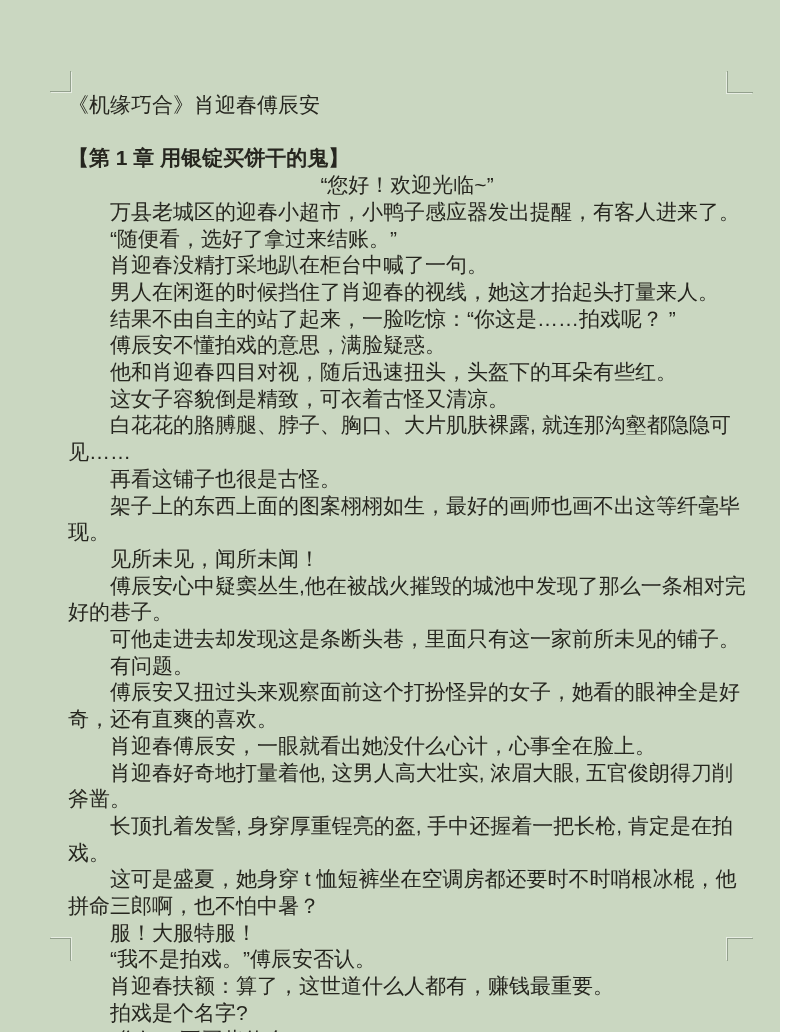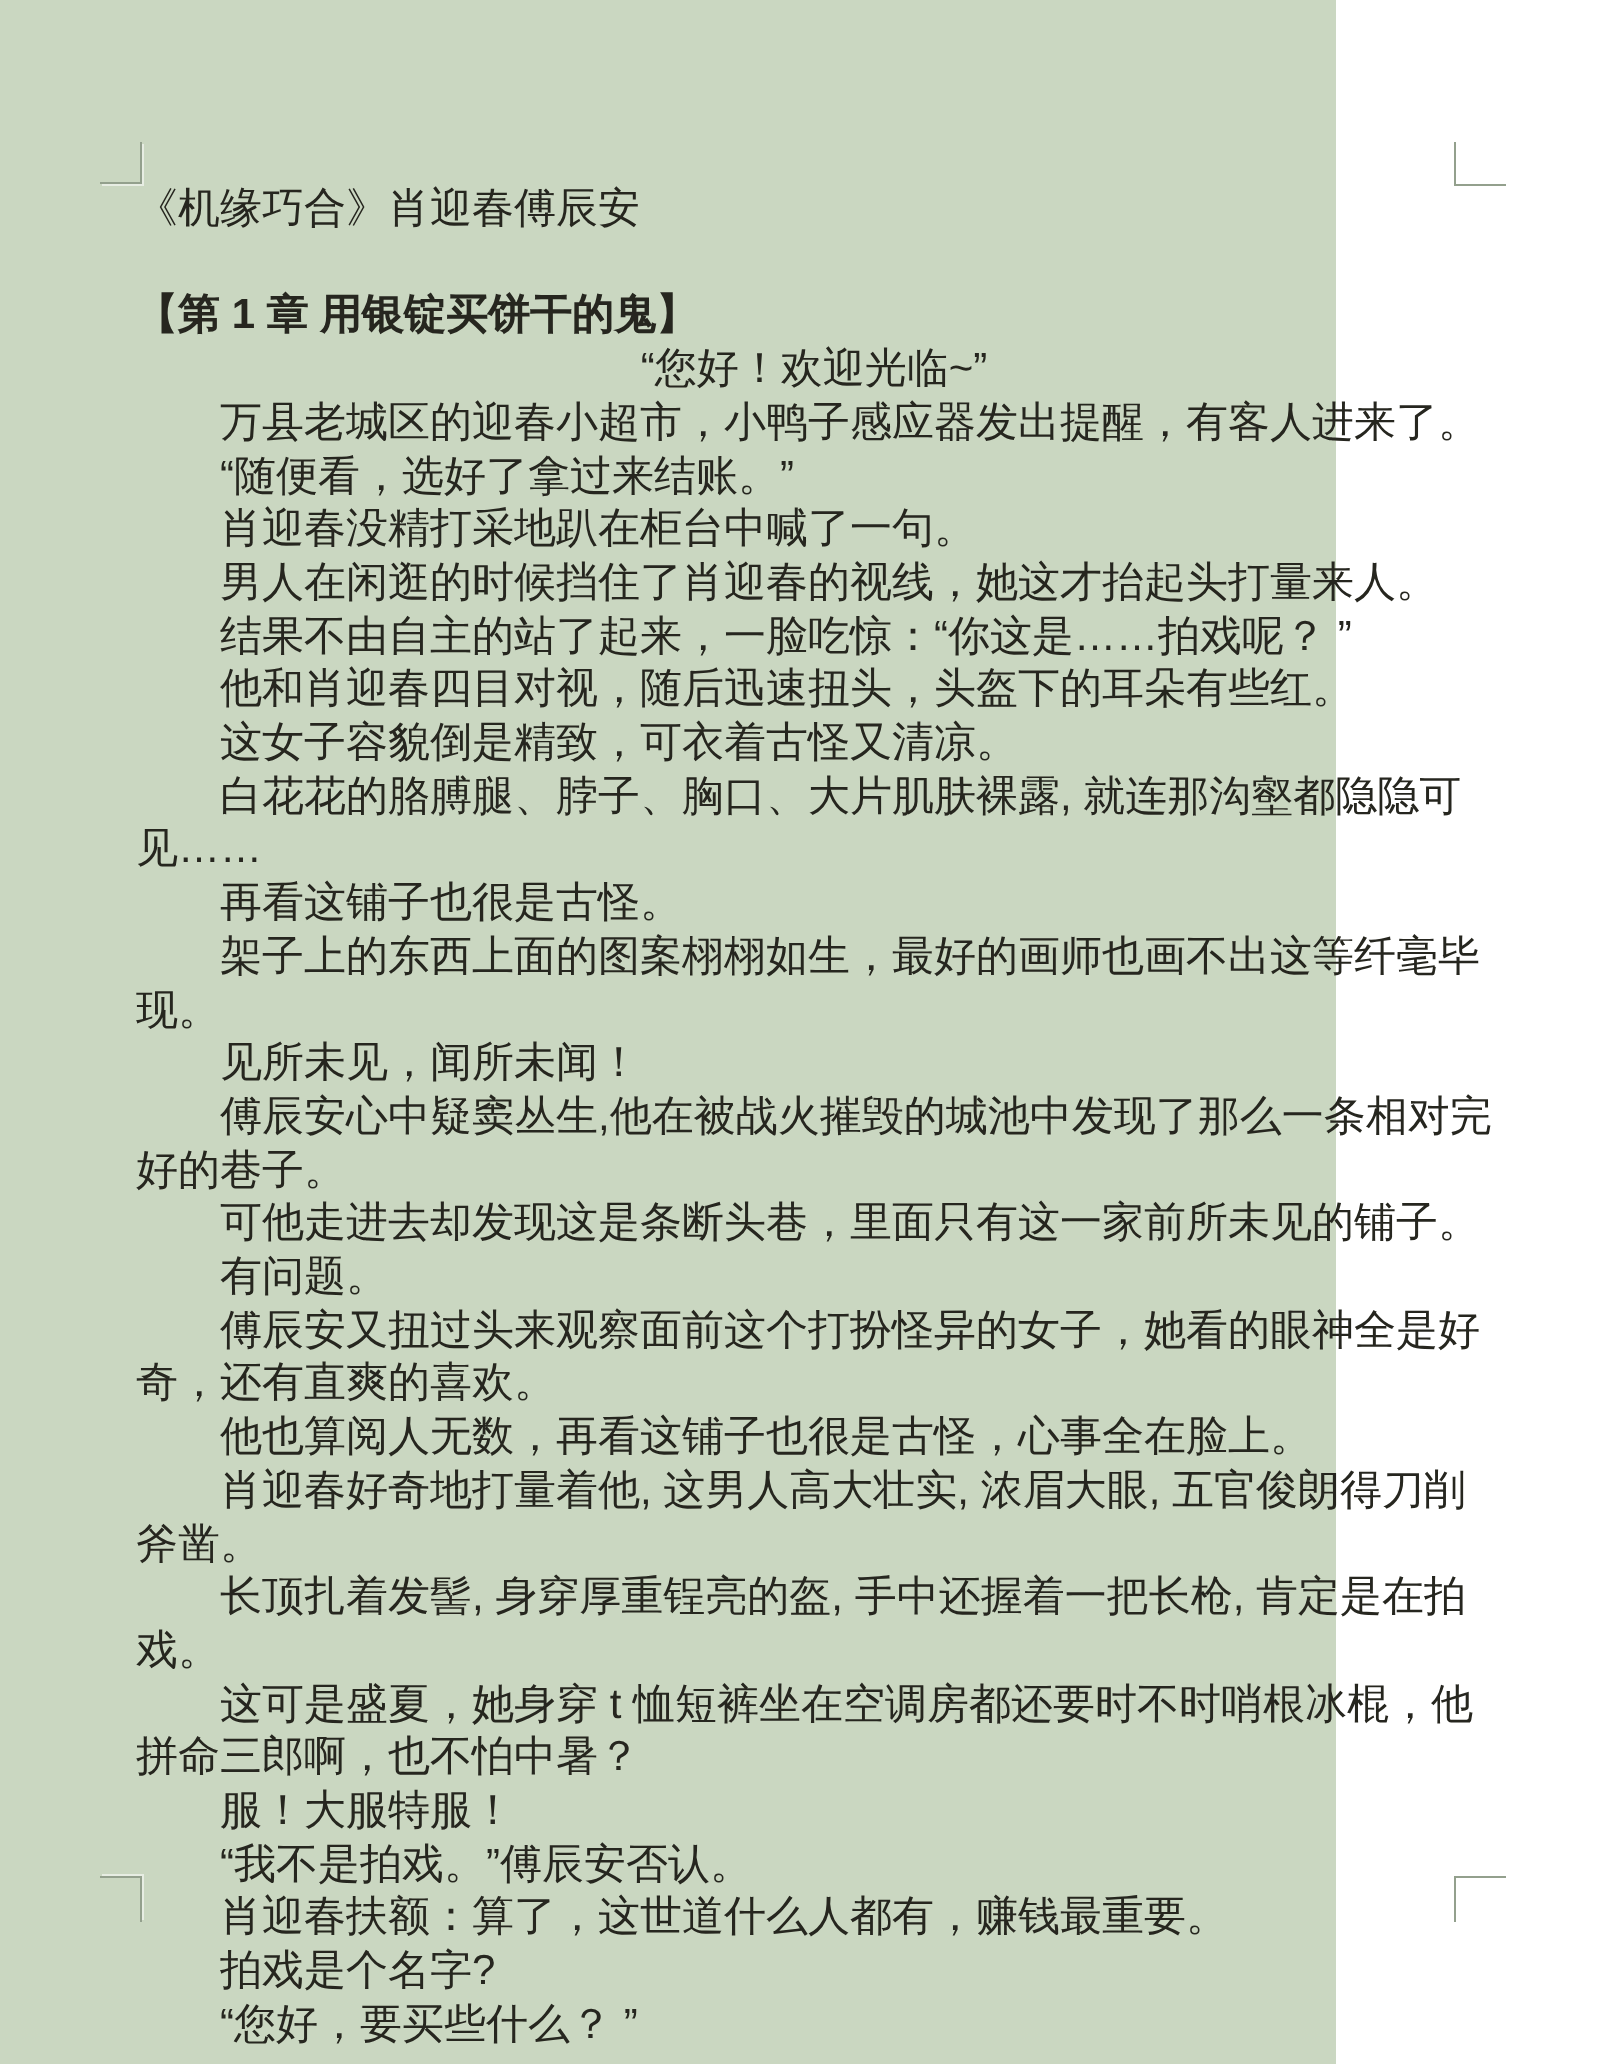--- a/index.html
+++ b/index.html
@@ -1,21 +1,21 @@
 <!DOCTYPE html>
 <html><head>
 <meta charset="utf-8">
 <style>
   html,body{margin:0;padding:0;}
   body{
     width:800px;height:1032px;overflow:hidden;
     font-family:"Liberation Sans",sans-serif;
   }
   .page{
-    position:relative;width:668px;height:1032px;
+    position:relative;width:780px;height:1032px;
     background:#cad7c1;
   }
   
   .crop{position:absolute;}
   .crop.tl{left:50px;top:71px;width:20px;height:20px;
     border-right:1px solid #93a08d;border-bottom:1px solid #93a08d;
     box-shadow:1px 1px 0 rgba(255,255,255,.55);}
   .crop.tr{left:727px;top:71px;width:25px;height:21px;
     border-left:1px solid #93a08d;border-bottom:1px solid #93a08d;
     box-shadow:-1px 1px 0 rgba(255,255,255,.55);}
@@ -54,31 +54,32 @@
     <p class="title">《机缘巧合》肖迎春傅辰安</p>
     <p class="blank"></p>
     <p class="chapter">【第 1 章 用银锭买饼干的鬼】</p>
     <div id="paragraphs">
         <p class="para noindent">“您好！欢迎光临~”</p>
         <p class="para indent">万县老城区的迎春小超市，小鸭子感应器发出提醒，有客人进来了。</p>
         <p class="para indent">“随便看，选好了拿过来结账。”</p>
         <p class="para indent">肖迎春没精打采地趴在柜台中喊了一句。</p>
         <p class="para indent">男人在闲逛的时候挡住了肖迎春的视线，她这才抬起头打量来人。</p>
         <p class="para indent">结果不由自主的站了起来，一脸吃惊：“你这是……拍戏呢？ ”</p>
+        <p class="para indent">傅辰安不懂拍戏的意思，满脸疑惑。</p>
         <p class="para indent">他和肖迎春四目对视，随后迅速扭头，头盔下的耳朵有些红。</p>
         <p class="para indent">这女子容貌倒是精致，可衣着古怪又清凉。</p>
         <p class="para indent">白花花的胳膊腿、脖子、胸口、大片肌肤裸露, 就连那沟壑都隐隐可见……</p>
         <p class="para indent">再看这铺子也很是古怪。</p>
         <p class="para indent">架子上的东西上面的图案栩栩如生，最好的画师也画不出这等纤毫毕现。</p>
         <p class="para indent">见所未见，闻所未闻！</p>
         <p class="para indent">傅辰安心中疑窦丛生,他在被战火摧毁的城池中发现了那么一条相对完好的巷子。</p>
         <p class="para indent">可他走进去却发现这是条断头巷，里面只有这一家前所未见的铺子。</p>
         <p class="para indent">有问题。</p>
         <p class="para indent">傅辰安又扭过头来观察面前这个打扮怪异的女子，她看的眼神全是好奇，还有直爽的喜欢。</p>
-        <p class="para indent">他也算阅人无数，再看这铺子也很是古怪，心事全在脸上。</p>
+        <p class="para indent">肖迎春傅辰安，一眼就看出她没什么心计，心事全在脸上。</p>
         <p class="para indent">肖迎春好奇地打量着他, 这男人高大壮实, 浓眉大眼, 五官俊朗得刀削斧凿。</p>
         <p class="para indent">长顶扎着发髻, 身穿厚重锃亮的盔, 手中还握着一把长枪, 肯定是在拍戏。</p>
         <p class="para indent">这可是盛夏，她身穿 t 恤短裤坐在空调房都还要时不时哨根冰棍，他拼命三郎啊，也不怕中暑？</p>
         <p class="para indent">服！大服特服！</p>
         <p class="para indent">“我不是拍戏。”傅辰安否认。</p>
         <p class="para indent">肖迎春扶额：算了，这世道什么人都有，赚钱最重要。</p>
         <p class="para indent">拍戏是个名字?</p>
         <p class="para indent">“您好，要买些什么？ ”</p>
       </div>
   </div>

